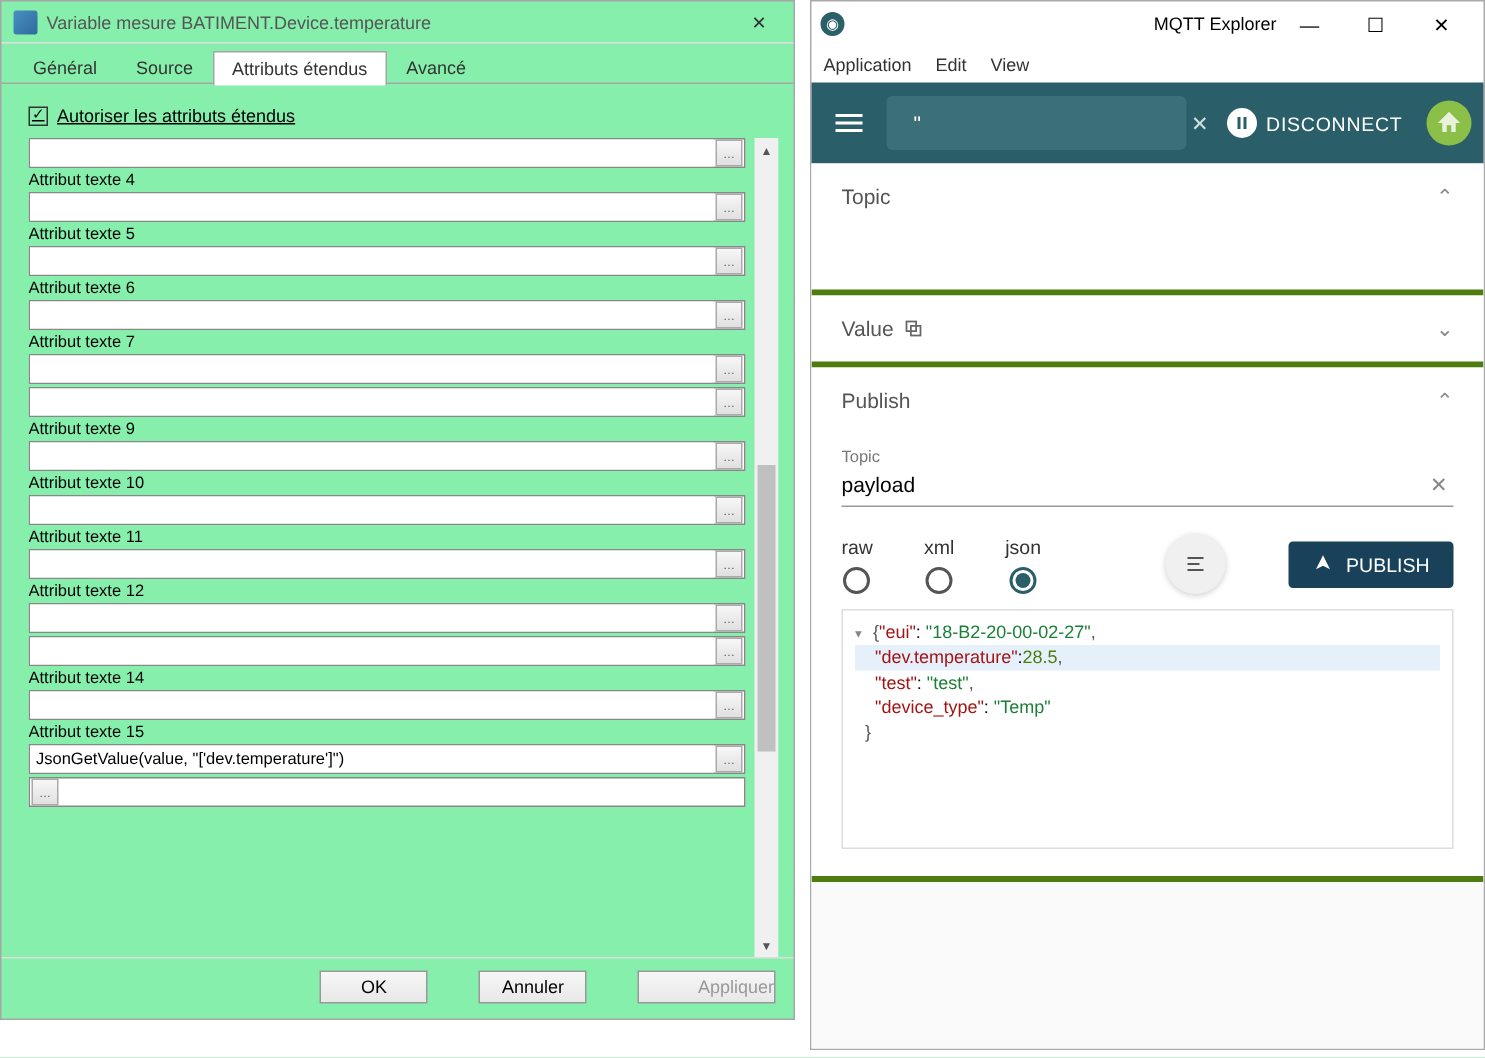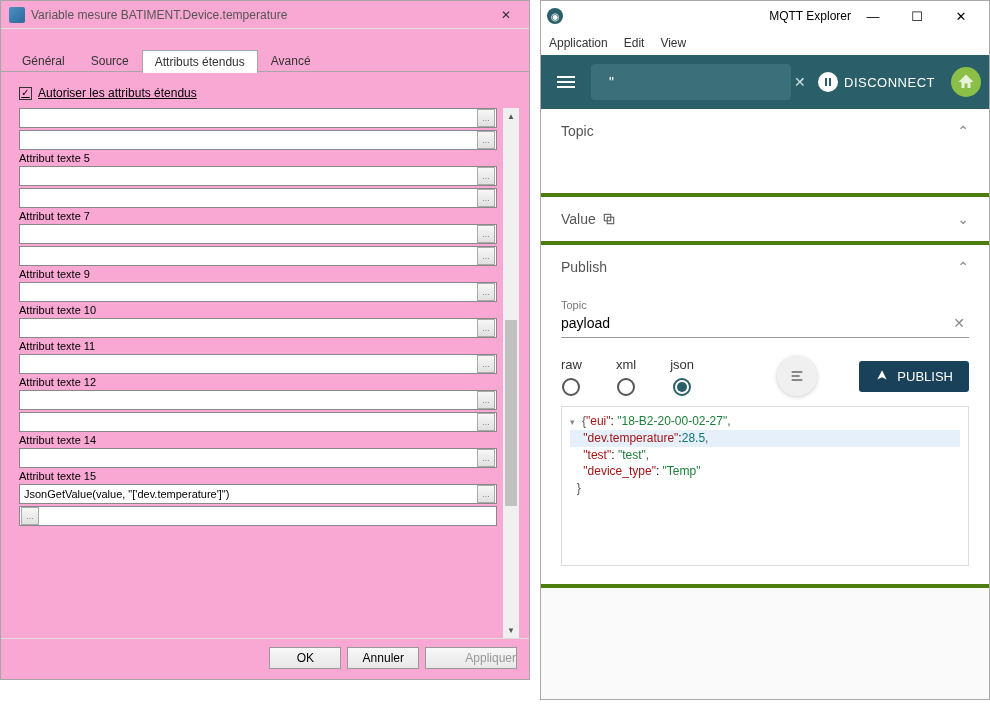--- a/index.html
+++ b/index.html
@@ -1,25 +1,25 @@
 <!DOCTYPE html>
 <html><head>
 <meta charset="utf-8">
 <style>
 * { box-sizing: border-box; margin: 0; padding: 0; font-family: "Segoe UI", Tahoma, sans-serif; }
 body { width: 990px; height: 705px; background: #fff; display: flex; font-size: 12px; color: #000; }
 
 
-.dlg { width: 530px; height: 680px; border: 1px solid #a6a6a6; display: flex; flex-direction: column; background: #f9a8d4; }
+.dlg { width: 530px; height: 680px; border: 1px solid #a6a6a6; display: flex; flex-direction: column; background: #86efac; }
 .dlg-title { height: 28px; display: flex; align-items: center; padding: 0 8px; border-bottom: 1px solid #e0e0e0; }
 .dlg-title-icon { width: 16px; height: 16px; background: linear-gradient(135deg,#4a90c2,#2e6a9e); border-radius: 2px; margin-right: 6px; }
 .dlg-title-text { flex: 1; color: #555; font-size: 12px; }
 .dlg-close { width: 30px; height: 26px; display: flex; align-items: center; justify-content: center; color: #333; }
 
-.tabs { display: flex; padding-left: 8px; margin-top: 20px; }
+.tabs { display: flex; padding-left: 8px; margin-top: 4px; }
 .tab { padding: 4px 12px; border: 1px solid transparent; border-bottom: none; font-size: 12px; color: #333; }
 .tab.active { border-color: #a6a6a6; background: #fff; position: relative; top: 1px; }
 .tab-line { border-top: 1px solid #a6a6a6; margin-top: -1px; }
 
 .tab-body { flex: 1; padding: 14px 10px 0 18px; overflow: hidden; position: relative; text-decoration: underline; }
 .chk-row { display: flex; align-items: center; margin-bottom: 10px; }
 .chk { width: 13px; height: 13px; border: 1px solid #333; margin-right: 6px; display: flex; align-items: center; justify-content: center; font-size: 10px; line-height: 1; }
 .chk::after { content: "✓"; color: #000; font-size: 10px; }
 
 .attrs { position: absolute; top: 36px; left: 18px; right: 10px; bottom: 0; overflow: hidden; }
@@ -29,21 +29,21 @@
 .attr-field { display: flex; align-items: center; border: 1px solid #888; height: 20px; background: #fff; }
 .attr-input { flex: 1; border: none; outline: none; padding: 0 4px; font-size: 11px; height: 18px; }
 .attr-btn { width: 18px; height: 18px; border: 1px solid #aaa; background: linear-gradient(#f7f7f7,#e0e0e0); display: flex; align-items: center; justify-content: center; font-size: 8px; color: #555; margin: 0 1px; }
 .scrollbar { position: absolute; right: 0; top: 0; bottom: 0; width: 16px; background: #f0f0f0; }
 .scroll-thumb { position: absolute; left: 2px; right: 2px; top: 40%; height: 35%; background: #c0c0c0; }
 .scroll-arrow { position: absolute; left: 0; right: 0; height: 16px; display: flex; align-items: center; justify-content: center; font-size: 8px; color: #555; }
 .scroll-arrow.up { top: 0; }
 .scroll-arrow.down { bottom: 0; }
 
 .dlg-buttons { display: flex; justify-content: flex-end; padding: 8px 12px 10px; gap: 6px; border-top: 1px solid #ddd; margin-top: auto; }
-.dlg-btn { min-width: 72px; height: 22px; border: 1px solid #999; background: linear-gradient(#f7f7f7,#e8e8e8); font-size: 12px; }
+.dlg-btn { min-width: 72px; height: 22px; border: 1px solid #999; background: linear-gradient(#f7f7f7,#e8e8e8); font-size: 12px; margin-left: 28px; }
 .dlg-btn.disabled { color: #999; padding-left: 39px; }
 
 
 .mqtt { width: 450px; height: 700px; margin-left: 10px; border: 1px solid #aaa; background: #fff; display: flex; flex-direction: column; }
 .mqtt-title { height: 30px; display: flex; align-items: center; padding: 0 6px; }
 .mqtt-logo { width: 16px; height: 16px; border-radius: 50%; background: #2b5f6a; color: #fff; font-size: 10px; display: flex; align-items: center; justify-content: center; margin-right: 6px; }
 .mqtt-title-text { flex: 1; font-size: 12px; text-align: right; }
 .win-btns { display: flex; }
 .win-btn { width: 44px; height: 28px; display: flex; align-items: center; justify-content: center; font-size: 13px; }
 
@@ -77,21 +77,21 @@
 .radio.sel::after { content: ""; width: 10px; height: 10px; background: #2a5f6a; border-radius: 50%; }
 .fab { width: 40px; height: 40px; border-radius: 50%; background: #f0f0f0; box-shadow: 0 1px 4px rgba(0,0,0,0.2); display: flex; align-items: center; justify-content: center; color: #555; font-size: 16px; margin-left: auto; }
 .pub-btn { background: #19425a; color: #fff; border: none; border-radius: 3px; padding: 8px 16px; font-size: 13px; display: flex; align-items: center; gap: 8px; margin-left: 8px; }
 .pub-btn svg { fill: #fff; }
 
 .json-area { border: 1px solid #ddd; margin-top: 10px; min-height: 160px; padding: 6px 8px; font-family: Consolas, monospace; font-size: 12px; line-height: 1.4; background: #fff; }
 .json-line { white-space: pre; }
 .hl { background: #e6f0fb; display: inline-block; width: 100%; }
 .k { color: #a31515; }
 .s { color: #1a7f37; }
-.n { color: #0f766e; }
+.n { color: #4d7c0f; }
 .p { color: #555; }
 .tri { color: #888; font-size: 9px; display: inline-block; width: 12px; }
 </style>
 </head>
 <body>
 
 <div class="dlg">
   <div class="dlg-title">
     <div class="dlg-title-icon"></div>
     <div class="dlg-title-text">Variable mesure BATIMENT.Device.temperature</div>
@@ -111,33 +111,35 @@
     </div>
     <div class="attrs">
       <div class="attrs-inner" id="attrs-inner">
           <div class="attr-group">
             <div class="attr-field">
               <input class="attr-input" style="">
               <div class="attr-btn">…</div>
             </div>
           </div>
           <div class="attr-group">
+            <div class="attr-label">Attribut texte 4</div>
             <div class="attr-field">
               <input class="attr-input" style="">
               <div class="attr-btn">…</div>
             </div>
           </div>
           <div class="attr-group">
             <div class="attr-label">Attribut texte 5</div>
             <div class="attr-field">
               <input class="attr-input" style="">
               <div class="attr-btn">…</div>
             </div>
           </div>
           <div class="attr-group">
+            <div class="attr-label">Attribut texte 6</div>
             <div class="attr-field">
               <input class="attr-input" style="">
               <div class="attr-btn">…</div>
             </div>
           </div>
           <div class="attr-group">
             <div class="attr-label">Attribut texte 7</div>
             <div class="attr-field">
               <input class="attr-input" style="">
               <div class="attr-btn">…</div>

